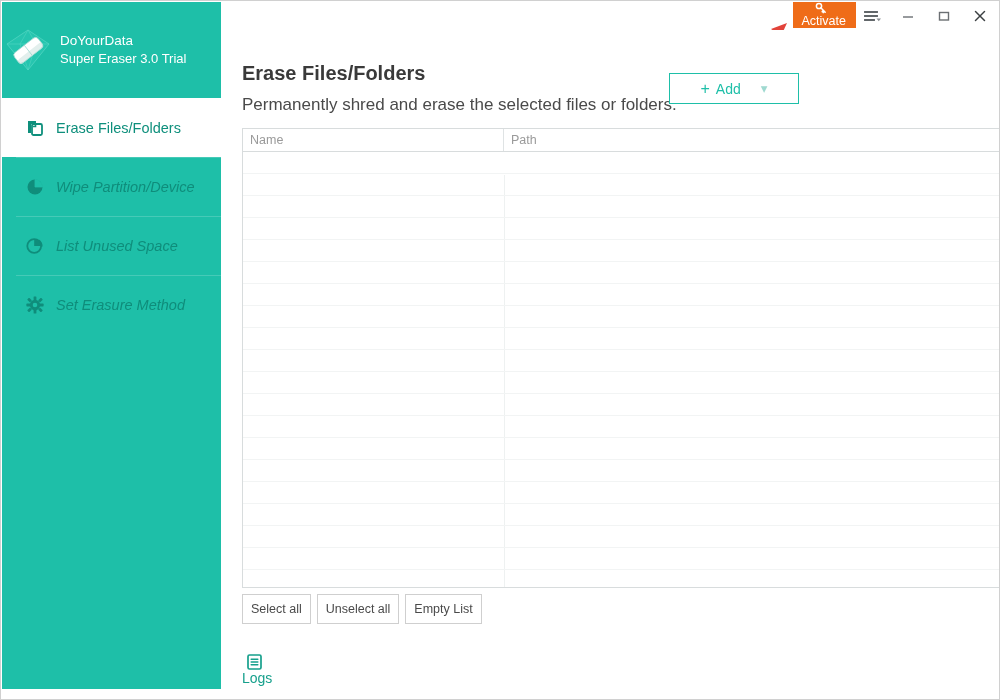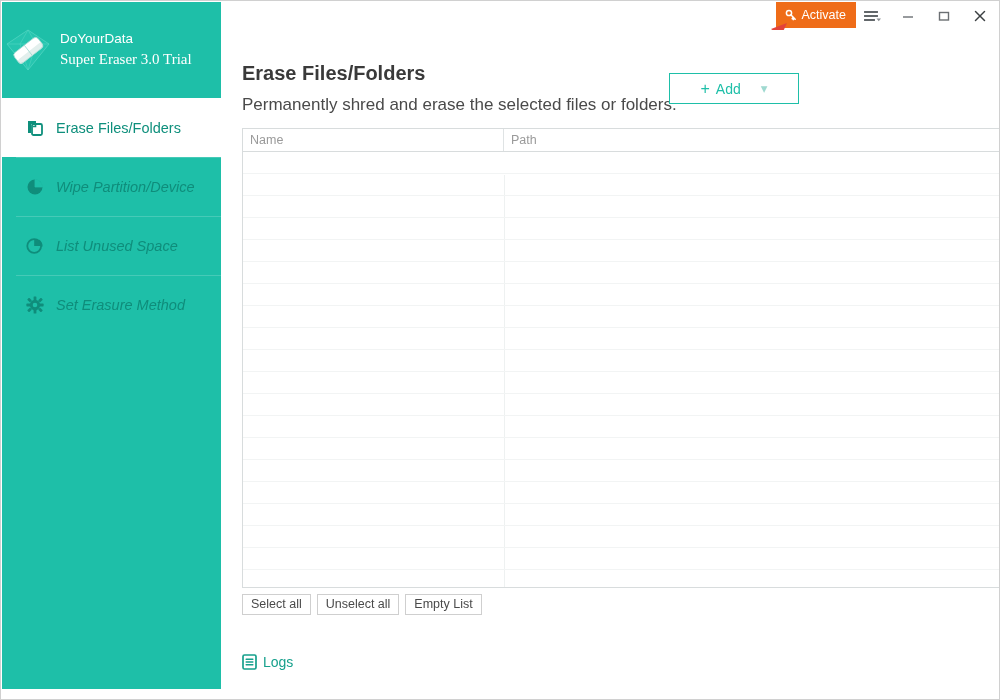--- a/index.html
+++ b/index.html
@@ -36,21 +36,21 @@
     width: 52px; height: 52px;
     position: relative;
     flex: 0 0 52px;
   }
   #brand-text {
     margin-left: 6px;
     color: #ffffff;
     line-height: 1.45;
   }
   #brand-text .line1 { font-size: 13.5px; }
-  #brand-text .line2 { font-size: 15px; font-family: Liberation Serif, serif; }
+  #brand-text .line2 { font-size: 13px; }
 
   .nav-item {
     position: relative;
     height: 59px;
     display: flex;
     align-items: center;
     padding-left: 22px;
     color: #0d8a78;
     font-size: 14.5px;
     cursor: pointer;
@@ -95,20 +95,21 @@
     background: #ef6c18;
     color: #ffffff;
     font-size: 12.5px;
     display: flex;
     align-items: center;
     padding: 0 10px 0 9px;
     cursor: pointer;
     border: none;
     font-family: inherit;
     margin-top: 0;
+    flex-direction: column;
   }
   #activate-btn .key-icon {
     margin-right: 5px;
     display: flex;
     align-items: center;
   }
   .win-btn {
     width: 36px; height: 28px;
     display: flex;
     align-items: center;
@@ -218,40 +219,41 @@
   }
 
   
   #list-actions {
     position: absolute;
     left: 21px; top: 564px;
     display: flex;
     gap: 6px;
   }
   .sm-btn {
-    height: 21px;
+    height: 30px;
     background: #ffffff;
     border: 1px solid #cfcfcf;
     color: #4a4a4a;
     font-size: 12.5px;
     padding: 0 8px;
     cursor: pointer;
     font-family: inherit;
     line-height: 1;
   }
 
   
   #logs-link {
     position: absolute;
     left: 21px; top: 624px;
     display: flex;
     align-items: center;
     cursor: pointer;
     color: #16a08c;
     font-size: 14px;
+    flex-direction: column;
   }
   #logs-link .logs-icon { margin-right: 6px; display: flex; }
 
   
   #erase-now-btn {
     position: absolute;
     left: 618px; top: 614px;
     width: 140px; height: 42px;
     background: #1ebfa8;
     color: #ffffff;

